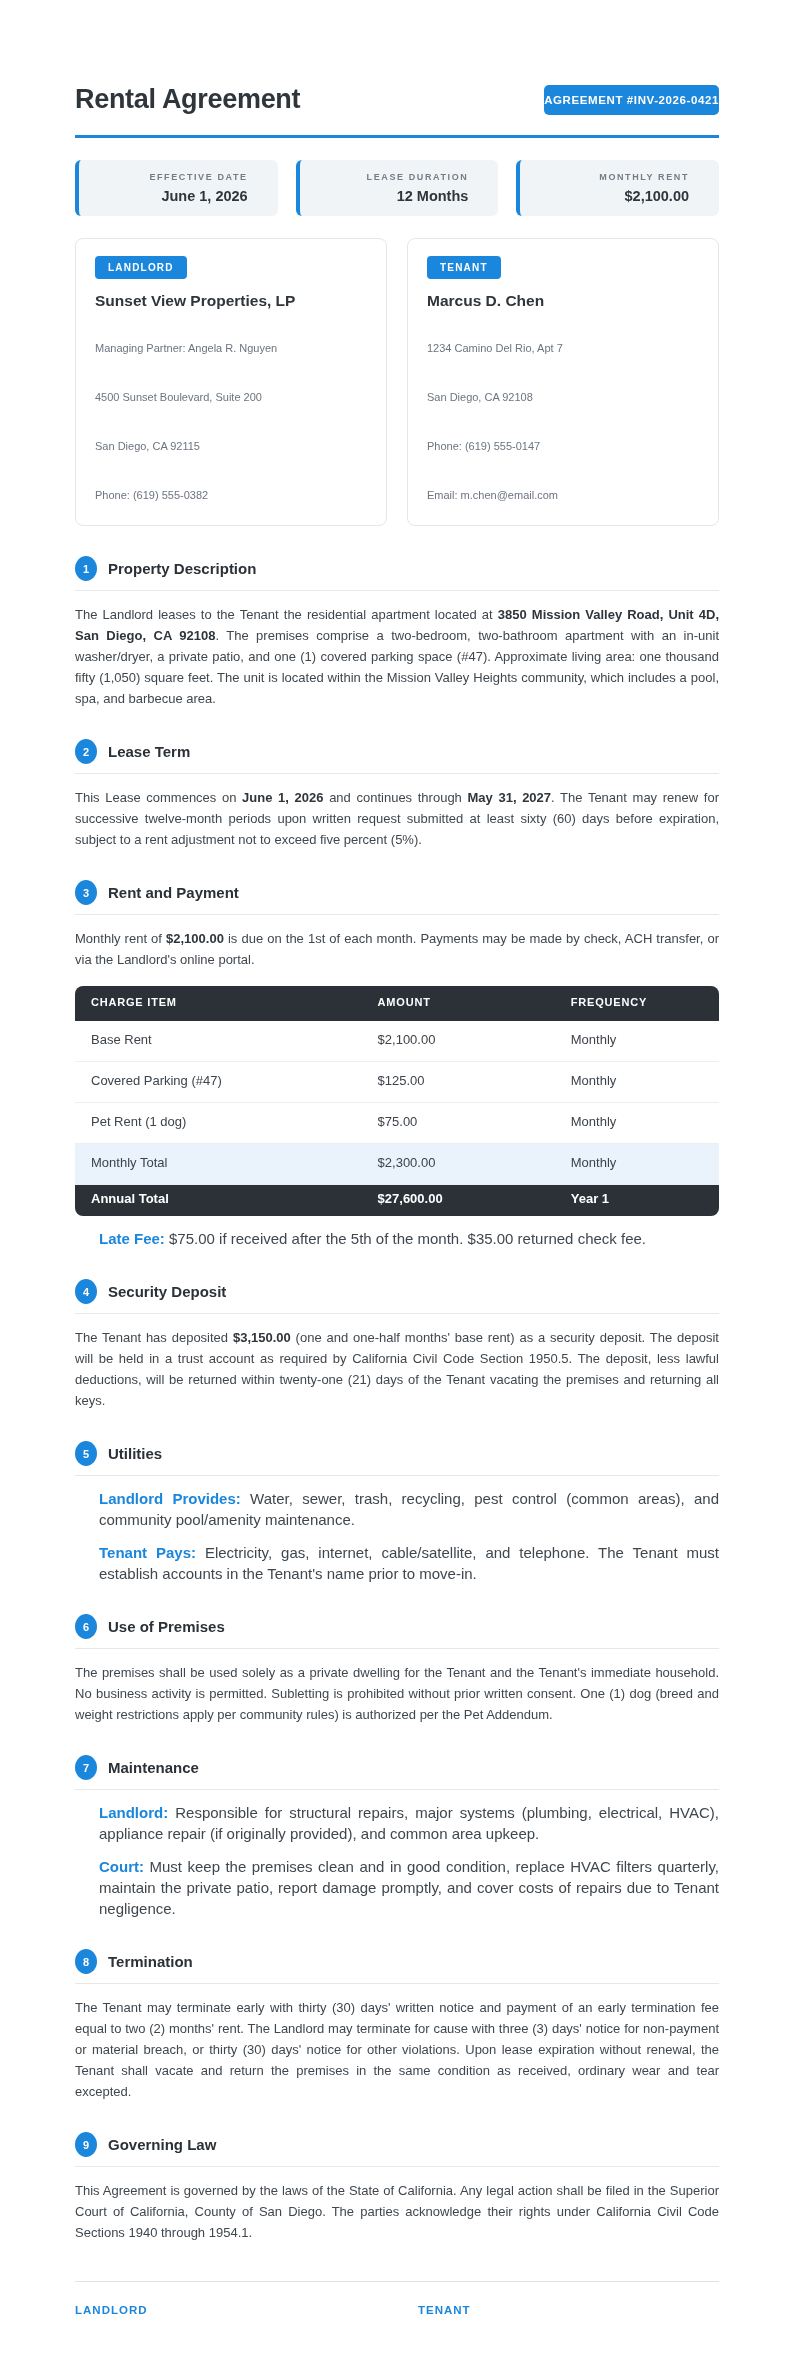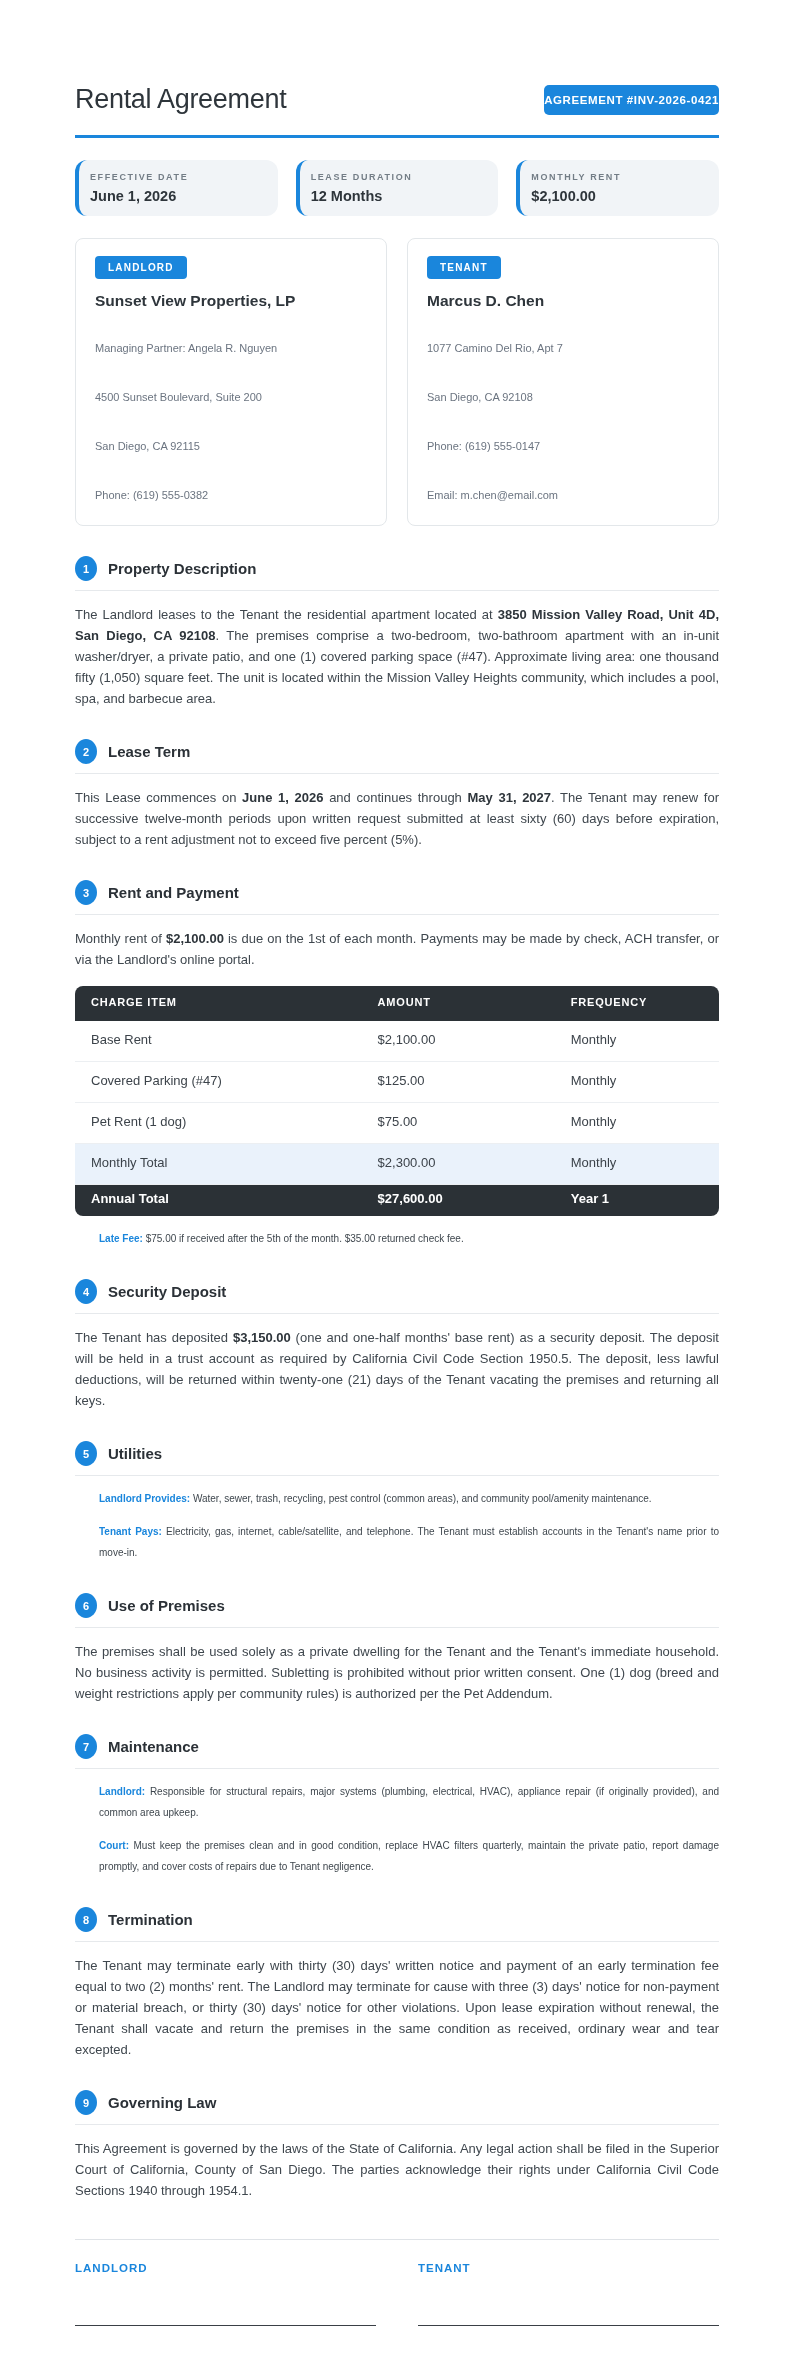--- a/index.html
+++ b/index.html
@@ -18,32 +18,32 @@
     font-family:"Liberation Sans","DejaVu Sans",sans-serif;
     color:var(--text);
   }
   .page{
     width:794px;
     padding:84px 75px 0 75px;
   }
   
   .doc-header{display:flex;justify-content:space-between;align-items:center;}
   .doc-title{
-    font-size:27px;font-weight:normal;color:#2e353b;letter-spacing:-0.3px;
+    font-size:27px;font-weight:bold;color:#2e353b;letter-spacing:-0.3px;
   }
   .doc-badge{
     background:var(--accent);color:#fff;font-size:11.5px;font-weight:bold;
     letter-spacing:0.6px;padding:9px 0;border-radius:5px;white-space:nowrap;
   }
   .title-rule{height:3px;background:var(--accent);margin-top:20px;border:none;}
   
   .meta-row{display:flex;gap:18px;margin-top:22px;}
   .meta-card{
     flex:1;background:var(--card-bg);border-left:4px solid var(--accent);
-    border-radius:12px;padding:12px 11px;
+    border-radius:6px;padding:12px 30px;text-align:right;
   }
   .meta-label{
     font-size:9px;font-weight:bold;letter-spacing:1.6px;color:#737d86;
     text-transform:uppercase;
   }
   .meta-value{font-size:14.5px;font-weight:bold;color:#2e353b;margin-top:6px;}
   
   .party-row{display:flex;gap:20px;margin-top:22px;}
   .party-card{
     flex:1;border:1px solid #e3e7ea;border-radius:8px;padding:17px 19px 19px 19px;
@@ -64,21 +64,21 @@
     align-items:center;justify-content:center;flex:0 0 22px;
   }
   .section-title{font-size:15px;font-weight:bold;color:#2b3137;}
   .section-rule{height:1px;background:var(--divider);margin-top:9px;border:none;}
   .para{
     margin-top:13px;font-size:13px;line-height:21px;color:var(--text);
     text-align:justify;
   }
   .para strong{color:#2e353b;}
   .note{
-    margin-top:12px;padding-left:24px;font-size:10px;line-height:21px;
+    margin-top:12px;padding-left:24px;font-size:15px;line-height:21px;
     color:var(--text);text-align:justify;
   }
   .note .note-label{color:var(--accent);font-weight:bold;}
   
   .charge-table{
     margin-top:16px;border-radius:8px;overflow:hidden;width:100%;
     border-collapse:collapse;
   }
   .t-row{display:flex;width:100%;}
   .t-cell{padding:0 10px 4px 16px;display:flex;align-items:center;}
@@ -141,21 +141,21 @@
     </div>
 
   <div class="party-row">
       <div class="party-card"><span class="party-badge">LANDLORD</span><div class="party-name">Sunset View Properties, LP</div><div class="party-lines">
           <div class="party-line">Managing Partner: Angela R. Nguyen</div>
           <div class="party-line">4500 Sunset Boulevard, Suite 200</div>
           <div class="party-line">San Diego, CA 92115</div>
           <div class="party-line">Phone: (619) 555-0382</div>
         </div></div>
       <div class="party-card"><span class="party-badge">TENANT</span><div class="party-name">Marcus D. Chen</div><div class="party-lines">
-          <div class="party-line">1077 Camino Del Rio, Apt 7</div>
+          <div class="party-line">1234 Camino Del Rio, Apt 7</div>
           <div class="party-line">San Diego, CA 92108</div>
           <div class="party-line">Phone: (619) 555-0147</div>
           <div class="party-line">Email: m.chen@email.com</div>
         </div></div>
     </div>
 
   <div>
       <section class="section">
         <div class="section-head">
           <div class="section-num">1</div>

